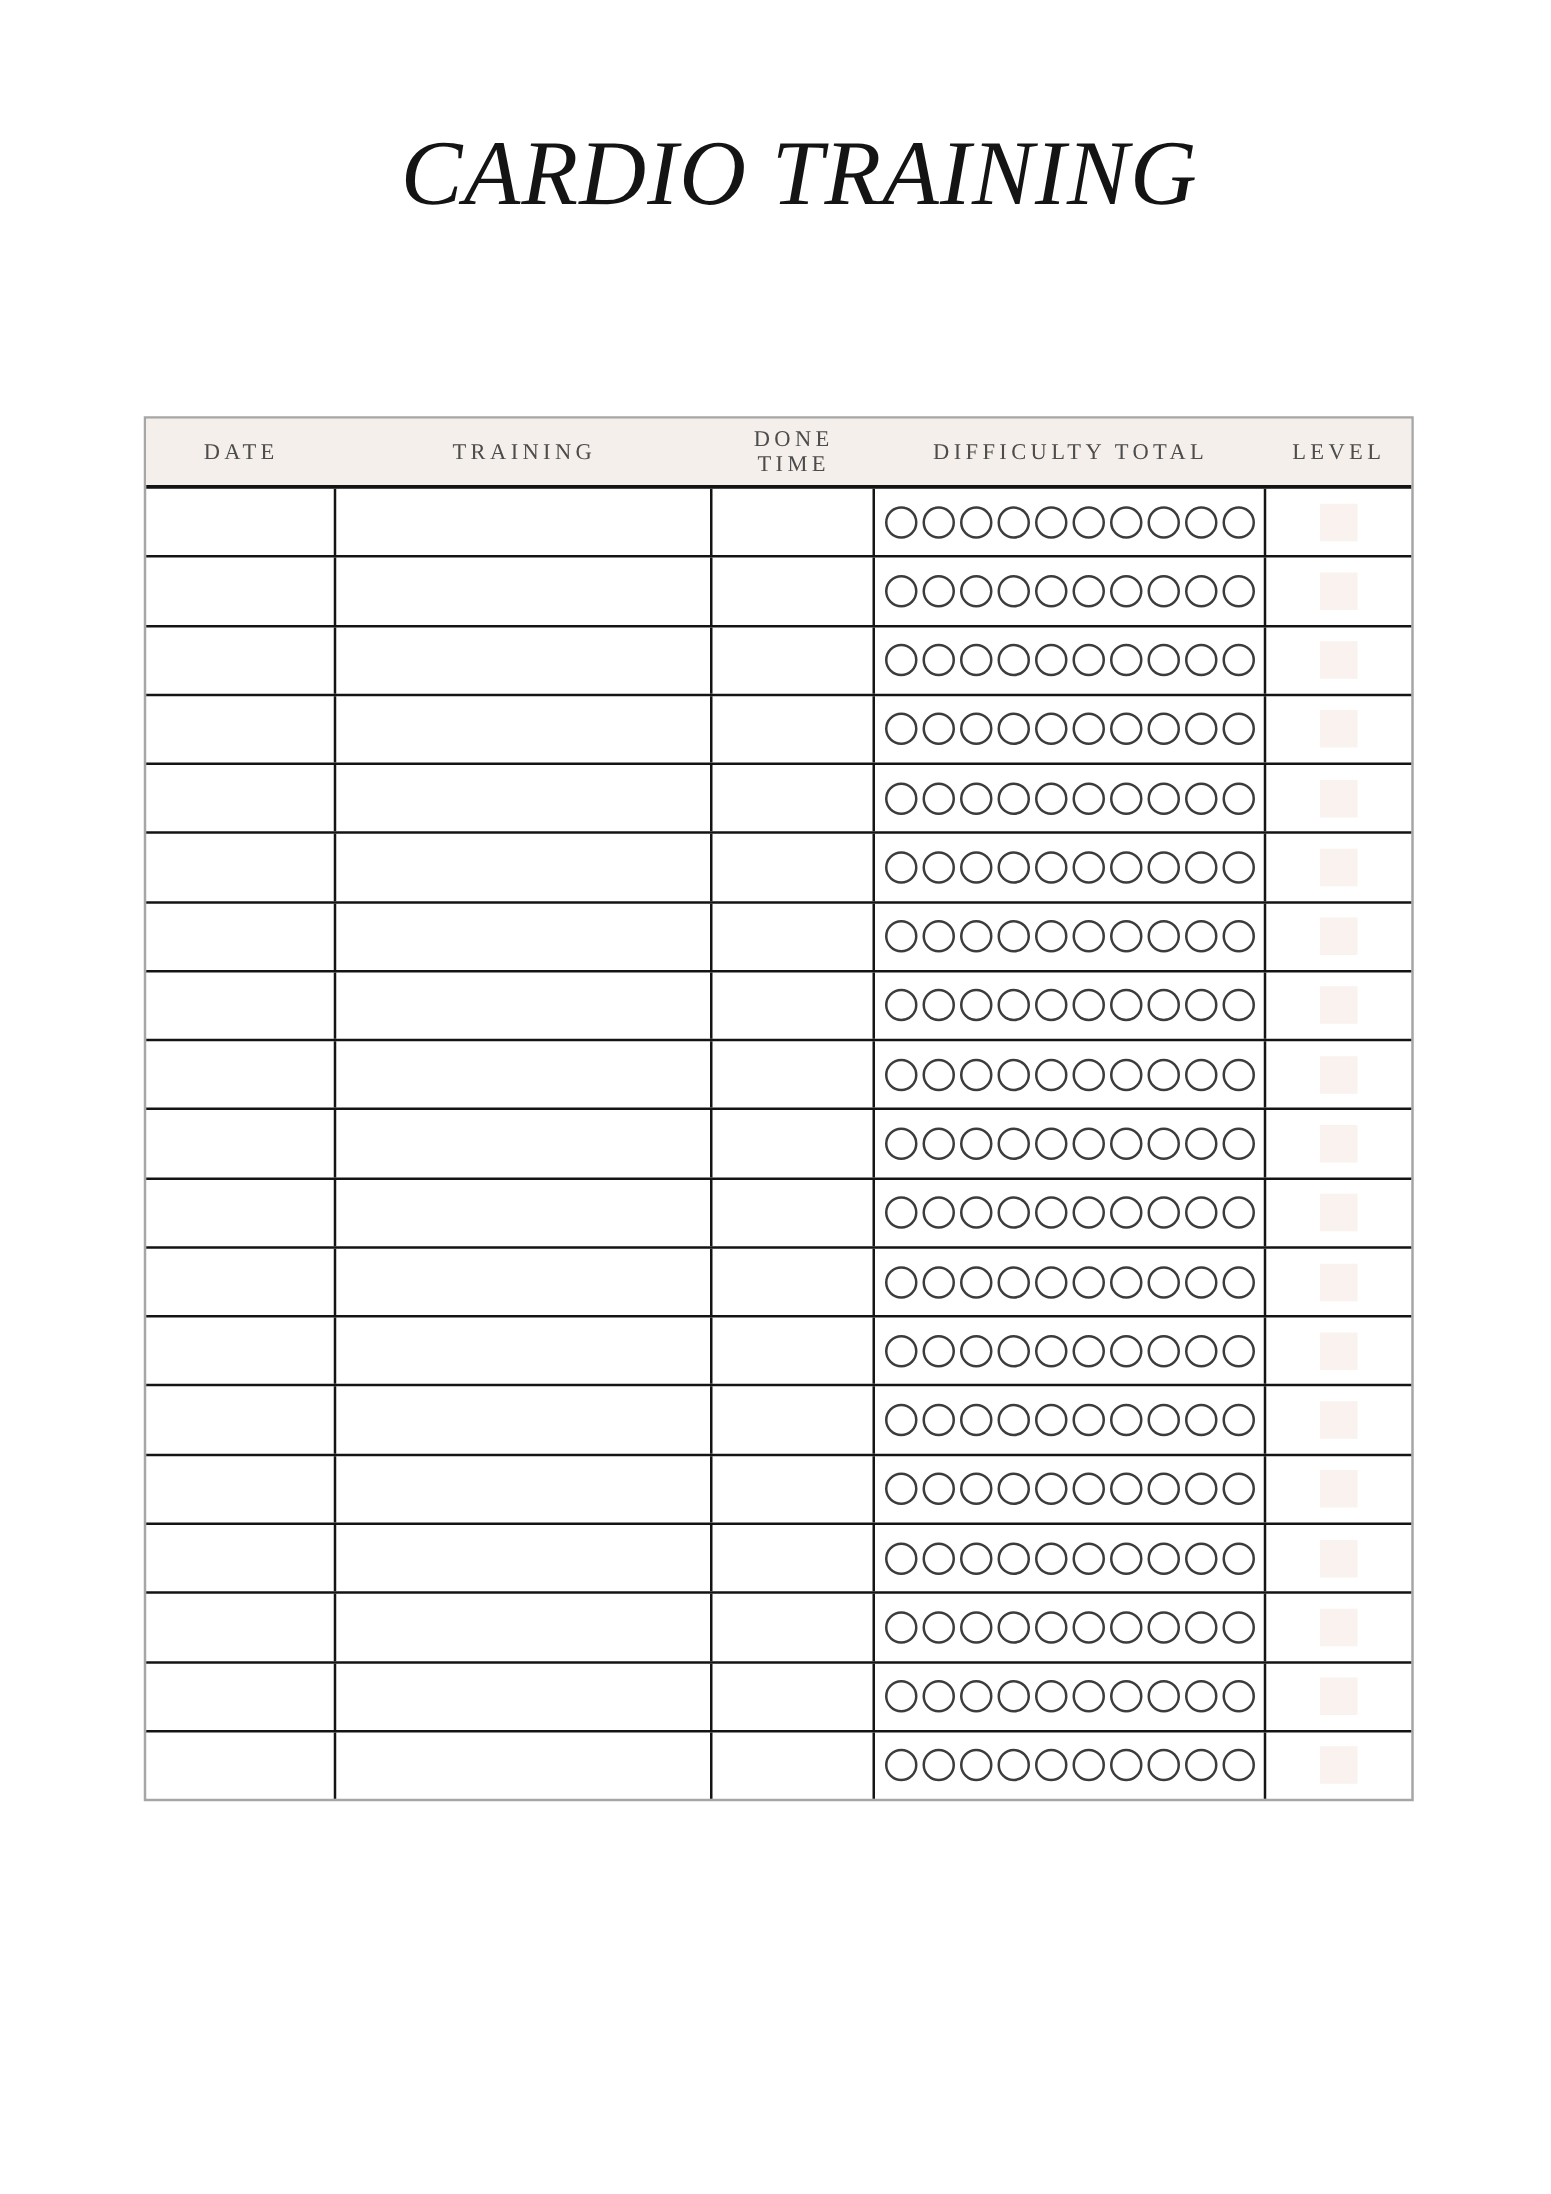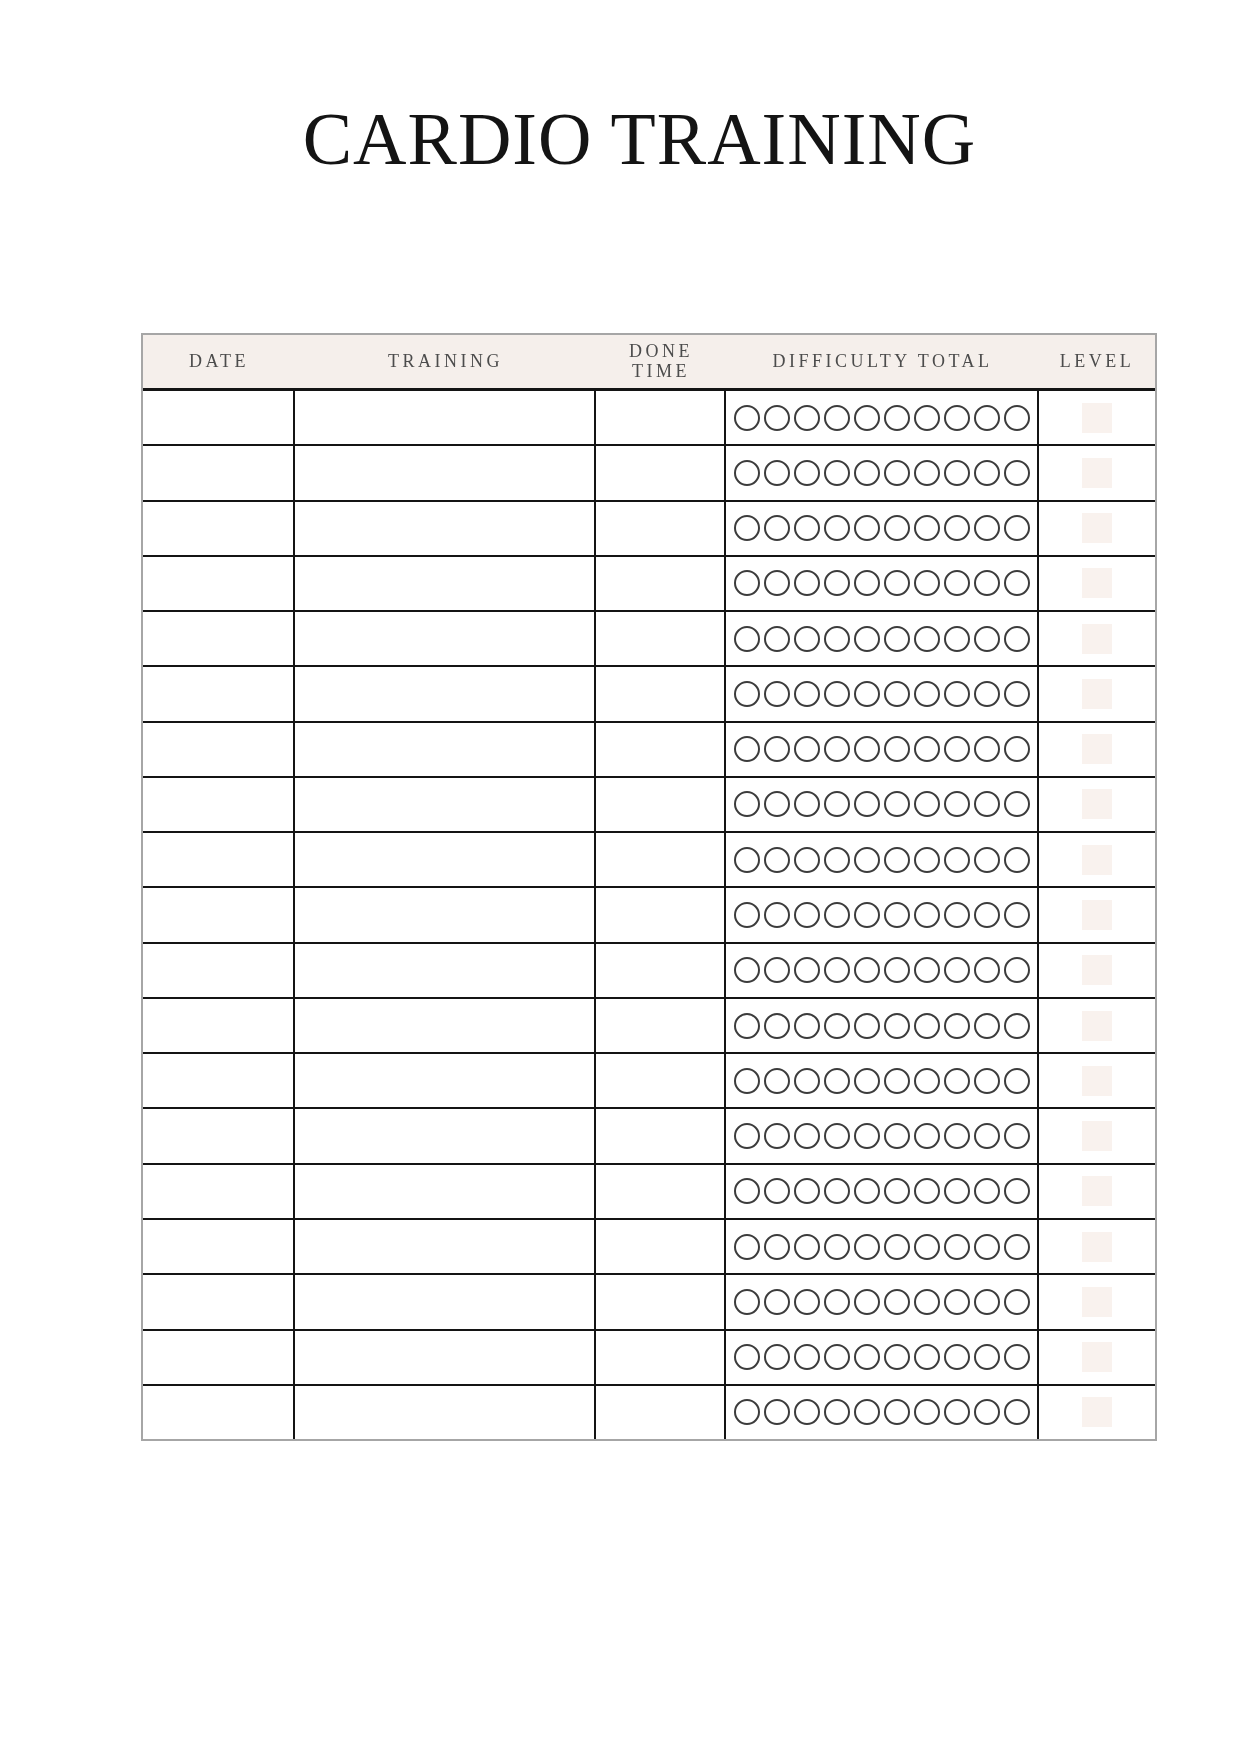--- a/index.html
+++ b/index.html
@@ -20,30 +20,30 @@
     top: 102px; left: 0;
     width: 1241px;
     padding-left: 38px;
     text-align: center;
     font-size: 74px;
     font-weight: 400;
     line-height: 1;
     letter-spacing: 1px;
     color: var(--title-text, #141414);
     white-space: nowrap;
+    font-style: italic;
   }
   .sheet-table {
     position: absolute;
     left: 115px; top: 333px;
     width: 1016px; height: 1108px;
     border: 2px solid var(--outer-border, #a6a6a6);
     display: flex;
     flex-direction: column;
     background: #ffffff;
-    margin-left: 26px;
   }
   .thead {
     flex: 0 0 56px;
     background: var(--header-bg, #f5efeb);
     border-bottom: 3px solid var(--inner-border, #141414);
     display: grid;
     grid-template-columns: 152px 301px 130px 313px 1fr;
     align-items: center;
   }
   .th {

